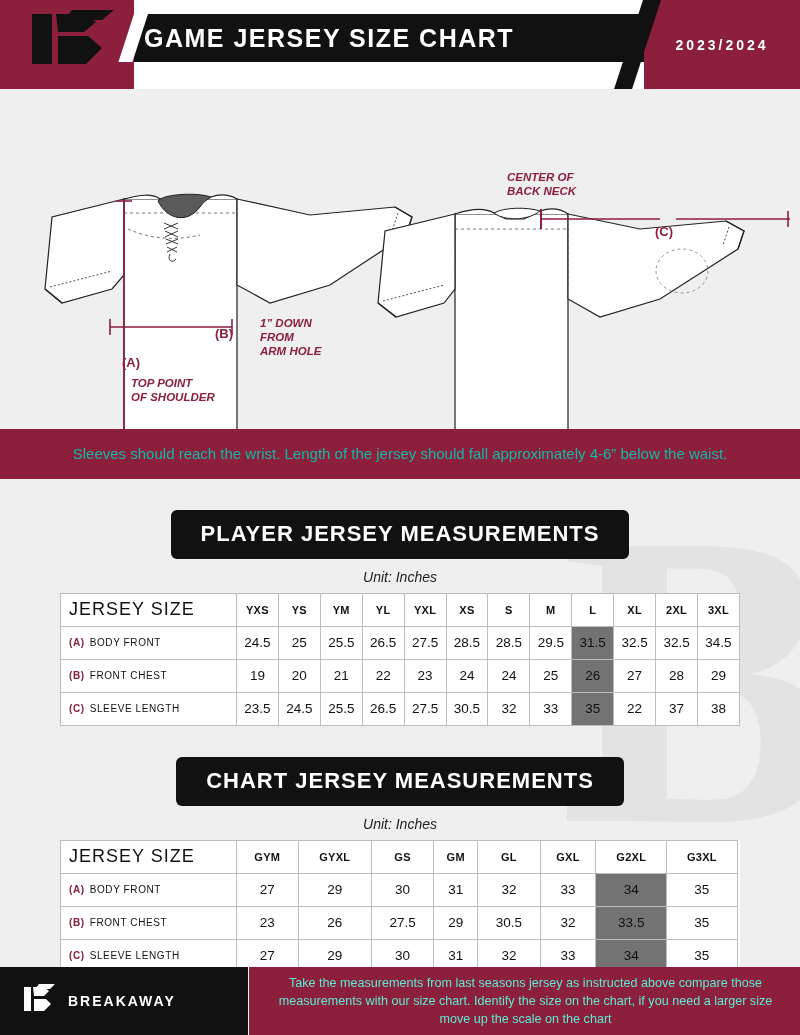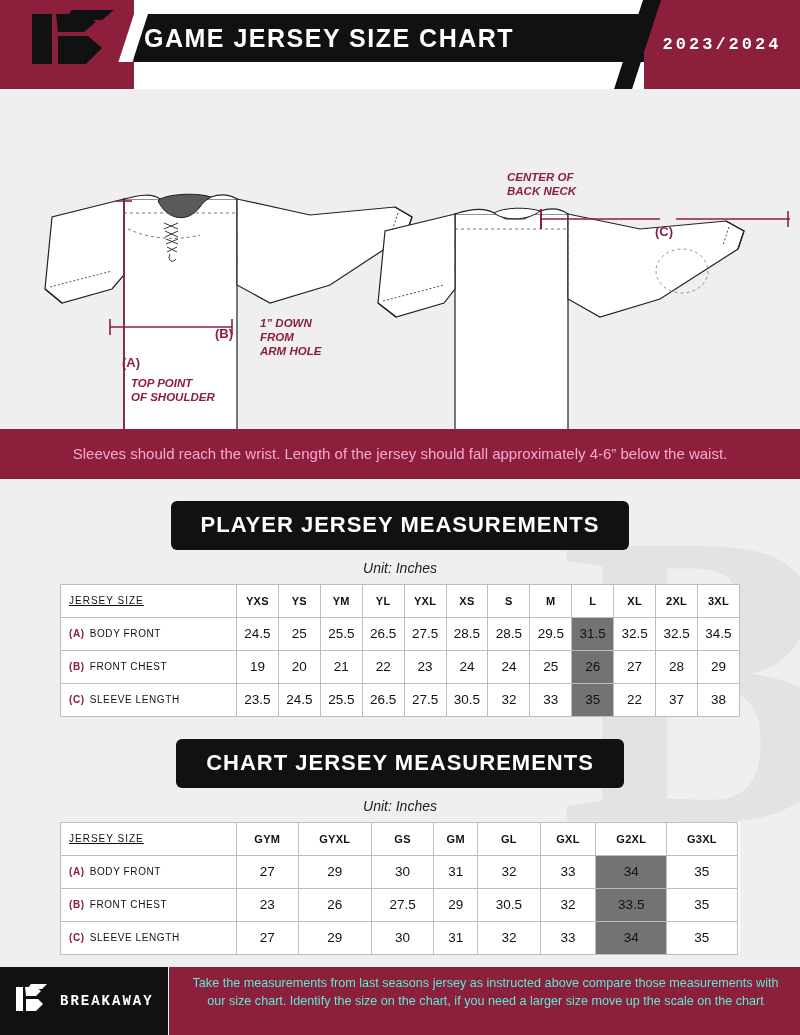--- a/index.html
+++ b/index.html
@@ -41,42 +41,42 @@
   }
   .title-notch {
     position: absolute; left: 0; top: 14px; width: 14px; height: 48px;
     background: #fff; transform: skewX(-18deg); transform-origin: top left;
   }
   .header-right {
     width: 156px; background: #8c1f3b; display: flex; align-items: center;
     justify-content: center; position: relative;
   }
   .season {
-    color: #fff; font-size: 17px; font-weight: bold; letter-spacing: 3px;
-    font-family: Liberation Mono, monospace;
+    color: #fff; font-size: 14px; font-weight: bold; letter-spacing: 3px;
+    font-family: Liberation Sans, sans-serif;
   }
   .header-right-notch {
     position: absolute; left: -1px; top: 0; width: 18px; height: 100%;
     background: #111; transform: skewX(-18deg); transform-origin: top left;
   }
 
   
   .illus {
     position: relative; background: #efefef; height: 340px; z-index: 2;
   }
   .illus svg { display: block; }
 
   
   .notebar {
-    background: #8c1f3b; color: #f9a8d4; text-align: center;
+    background: #8c1f3b; color: #14b8a6; text-align: center;
     padding: 14px 60px; font-size: 15px; line-height: 1.45; position: relative; z-index: 2;
   }
 
   
-  .banner-wrap { text-align: center; position: relative; z-index: 2; padding-top: 22px; }
+  .banner-wrap { text-align: center; position: relative; z-index: 2; padding-top: 31px; }
   .banner {
     display: inline-block; background: #111; color: #fff;
     font-size: 22px; font-weight: bold; letter-spacing: 1px;
     padding: 11px 30px 12px; border-radius: 6px;
     font-family: "Liberation Sans", sans-serif;
   }
   .unit {
     text-align: center; font-style: italic; font-size: 14px; color: #222;
     margin: 10px 0 8px; position: relative; z-index: 2;
   }
@@ -87,32 +87,32 @@
   td, th {
     border: 1px solid #bdbdbd; font-size: 13.5px; color: #111;
     text-align: center; height: 33px; font-weight: normal;
   }
   .lbl-cell {
     text-align: left; padding-left: 8px; width: 176px;
     font-size: 10px; letter-spacing: 0.6px; white-space: nowrap;
   }
   .lbl-cell .tag { color: #8c1f3b; font-weight: bold; margin-right: 5px; }
   thead td { font-weight: bold; font-size: 11px; letter-spacing: 0.3px; }
-  thead .lbl-cell { font-weight: normal; font-size: 10px; letter-spacing: 1px; text-decoration: underline; }
+  thead .lbl-cell { font-weight: normal; font-size: 18px; letter-spacing: 1px; }
   td.hl { background: #737373; }
   td.blank { background: #fff; border: none; }
 
   
   .footer {
     position: absolute; left: 0; bottom: 0; width: 800px; height: 68px;
     display: flex; z-index: 3;
   }
   .footer-left {
-    width: 168px; background: #111; display: flex; align-items: center;
-    padding-left: 14px; gap: 12px; font-family: Liberation Mono, monospace;
+    width: 248px; background: #111; display: flex; align-items: center;
+    padding-left: 22px; gap: 12px;
   }
   .footer-brand {
     color: #fff; font-size: 14px; letter-spacing: 2px; font-weight: bold;
   }
   .footer-right {
     flex: 1; background: #8c1f3b; color: #5eead4; font-size: 12.6px;
     line-height: 1.42; padding: 8px 14px 8px 16px; text-align: center;
   }
   .sep { width: 1px; background: #fff; opacity: .5; }
 

